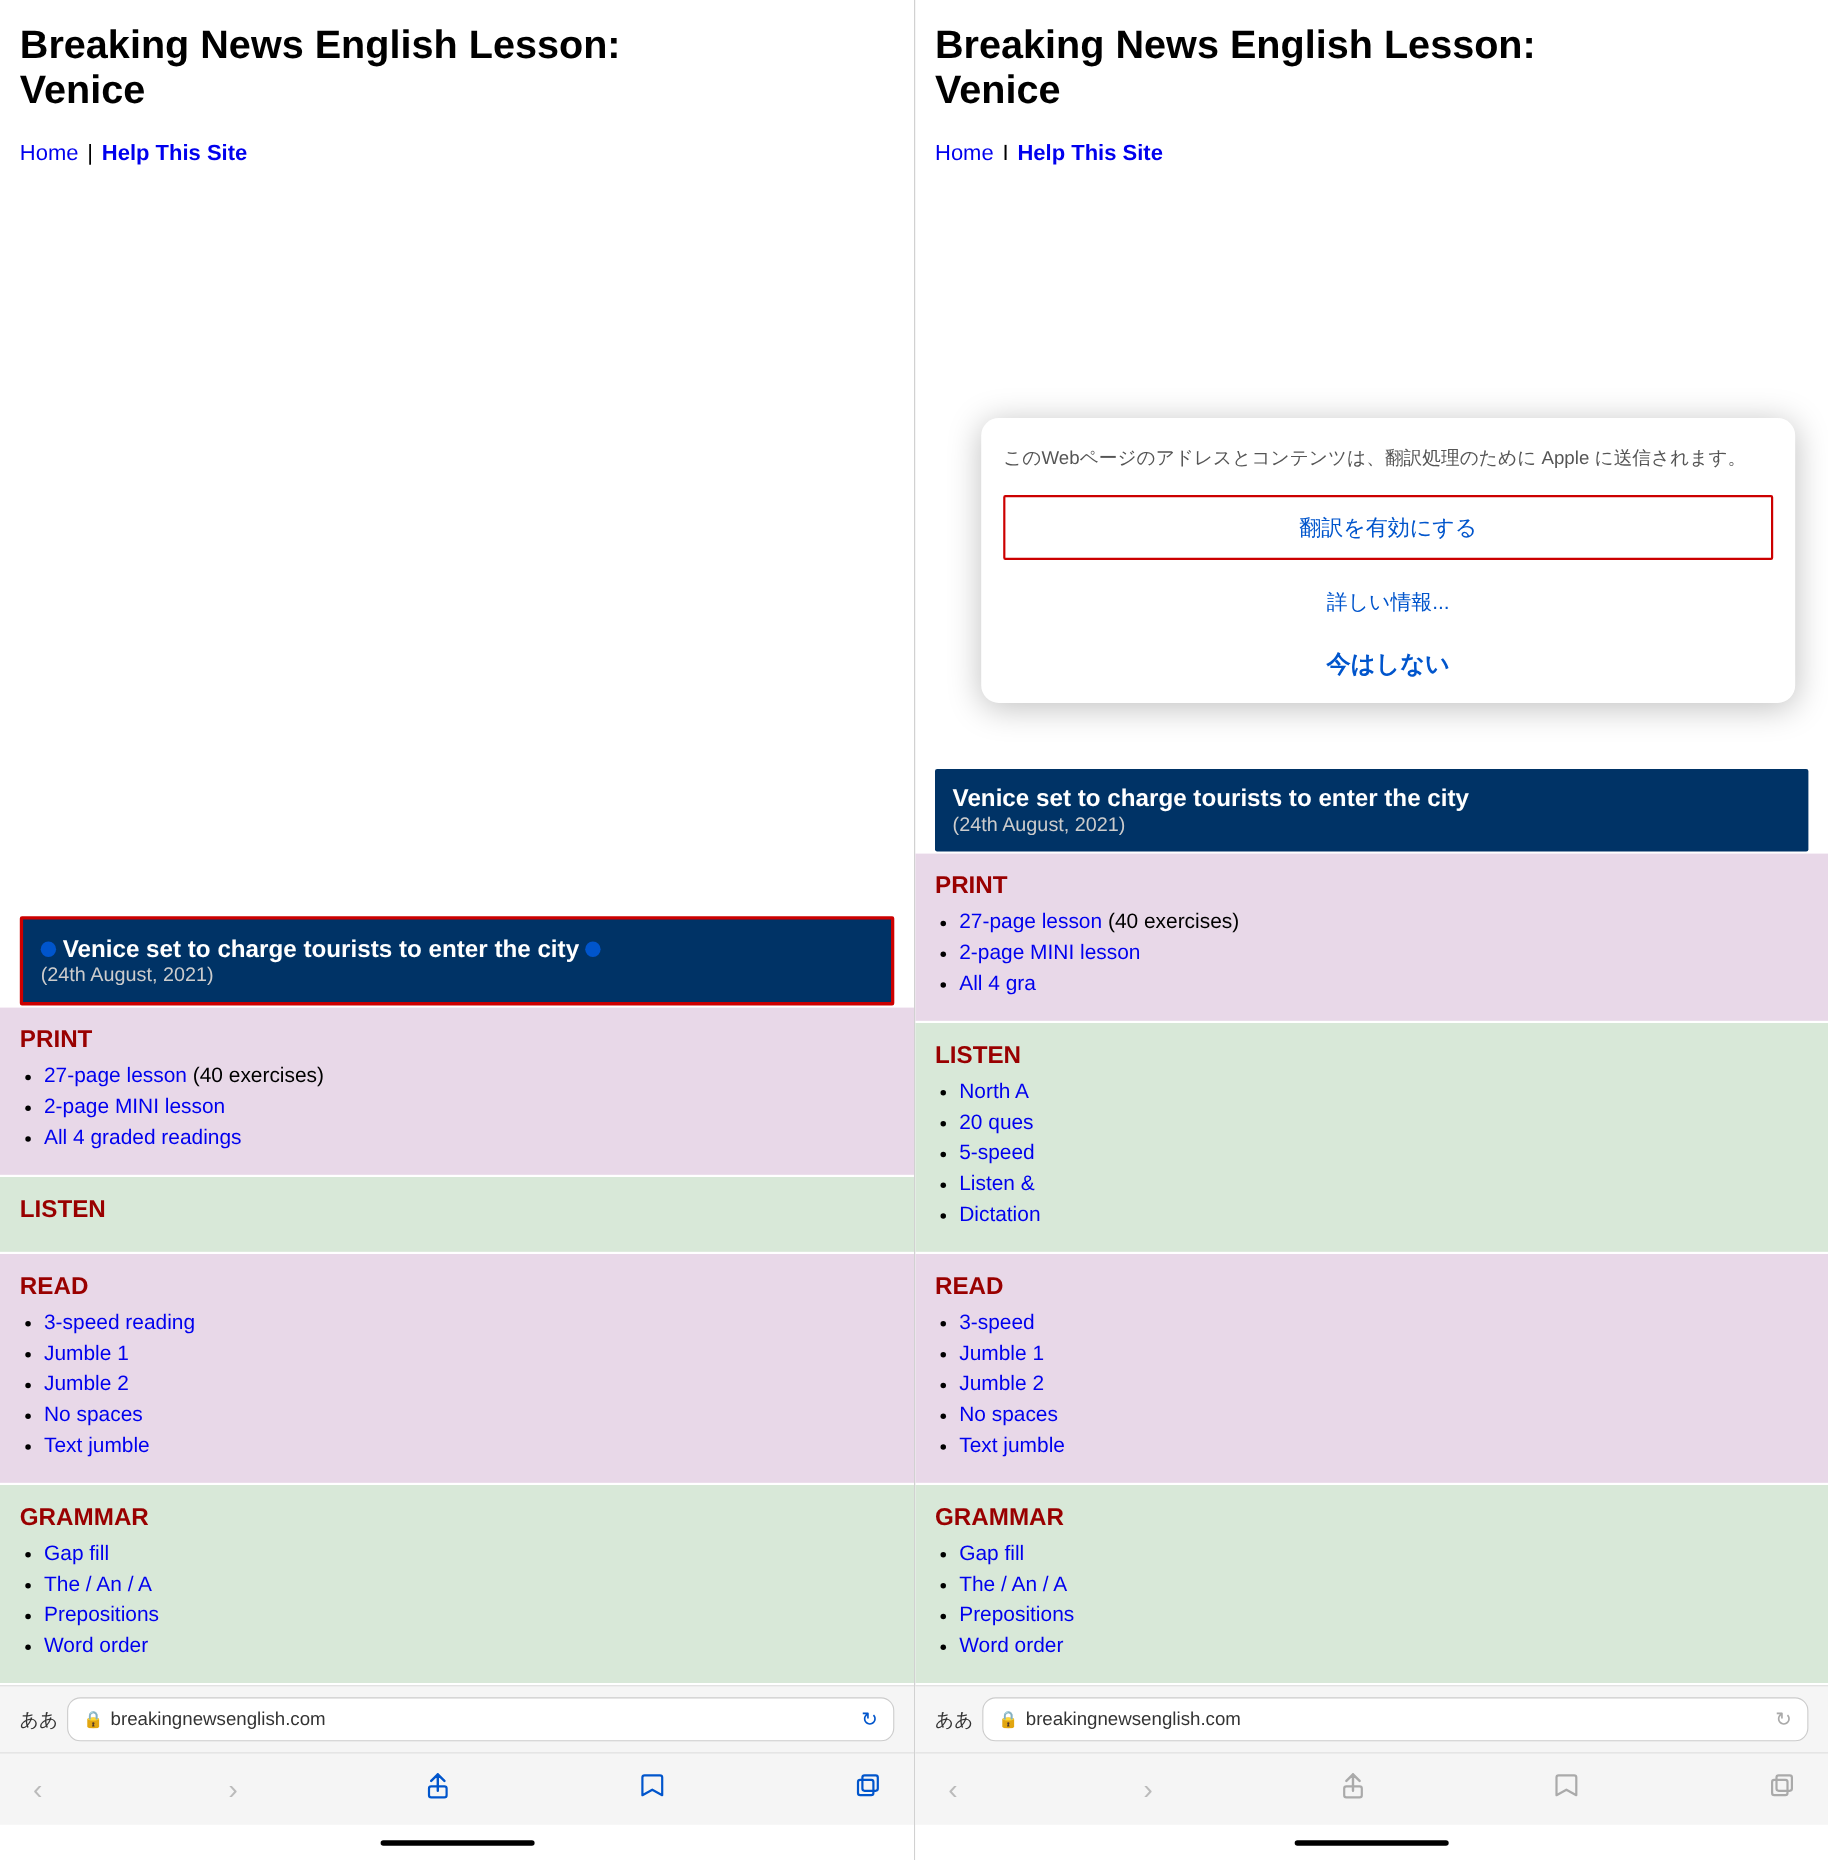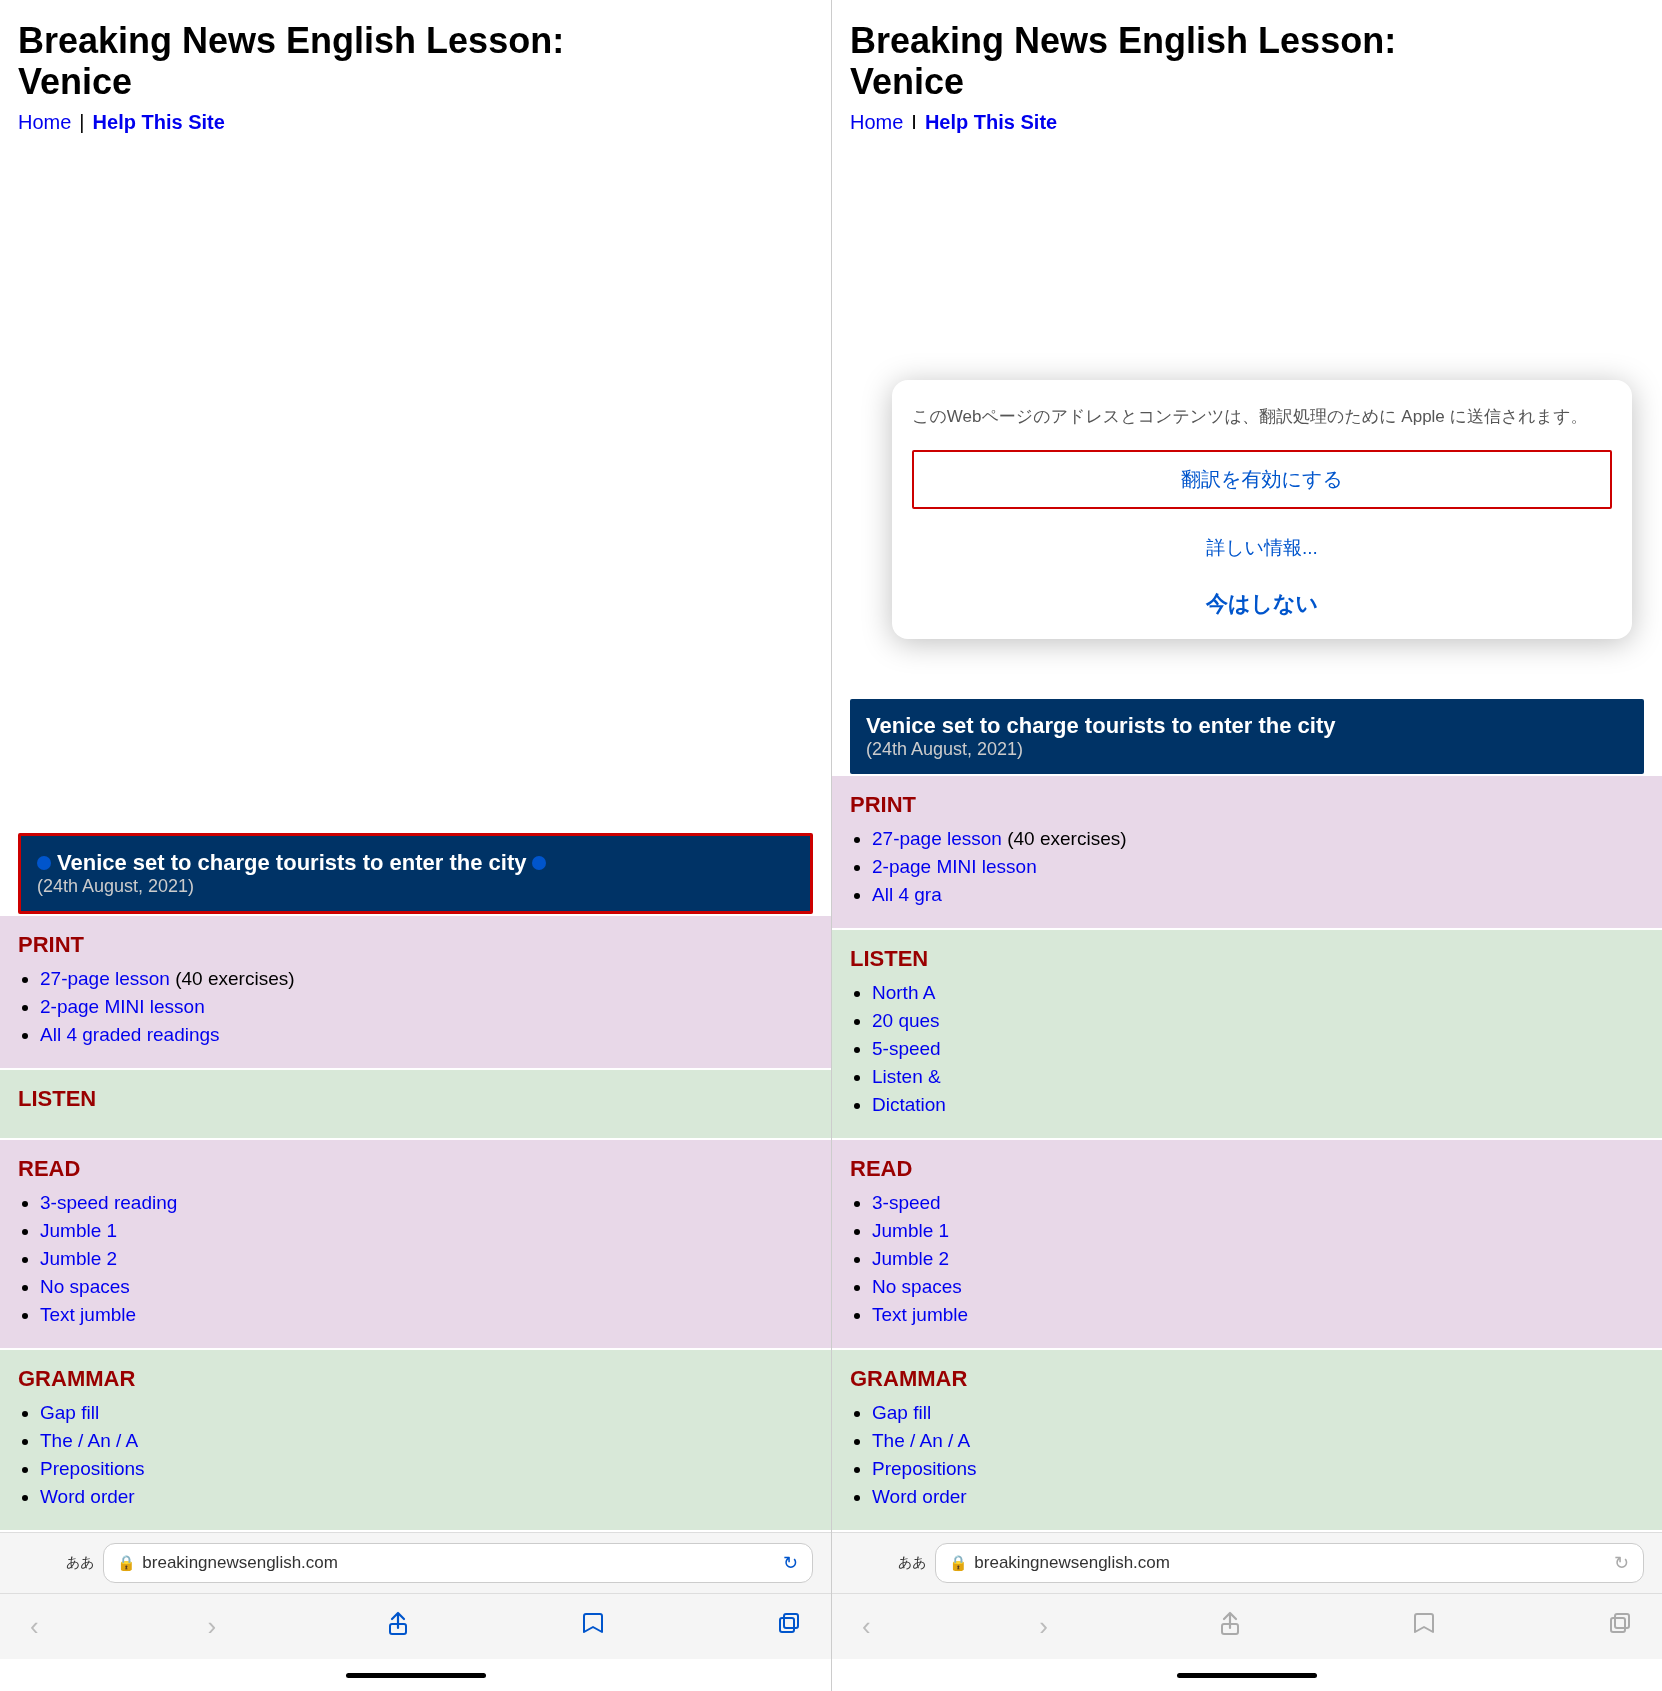--- a/index.html
+++ b/index.html
@@ -31,21 +31,21 @@
       flex: 1;
       padding: 20px 18px 0 18px;
       overflow: hidden;
     }
 
     .page-title {
       font-size: 36px;
       font-weight: 900;
       color: #000;
       line-height: 1.15;
-      margin-bottom: 8px;
+      margin-bottom: 25px;
     }
 
     .nav-links {
       display: flex;
       align-items: center;
       gap: 8px;
       margin-bottom: 10px;
       font-size: 20px;
     }
 
@@ -203,24 +203,23 @@
       color: #333;
     }
 
     .reload-icon {
       font-size: 18px;
       color: #0055cc;
       margin-left: auto;
     }
 
     .aa-text {
-      font-size: 14px;
+      font-size: 17px;
       color: #333;
       font-family: Liberation Mono, monospace;
-      margin-left: 48px;
     }
 
     
     .nav-toolbar {
       background: #f5f5f5;
       border-top: 1px solid #ddd;
       padding: 12px 20px;
       display: flex;
       justify-content: space-between;
       align-items: center;

